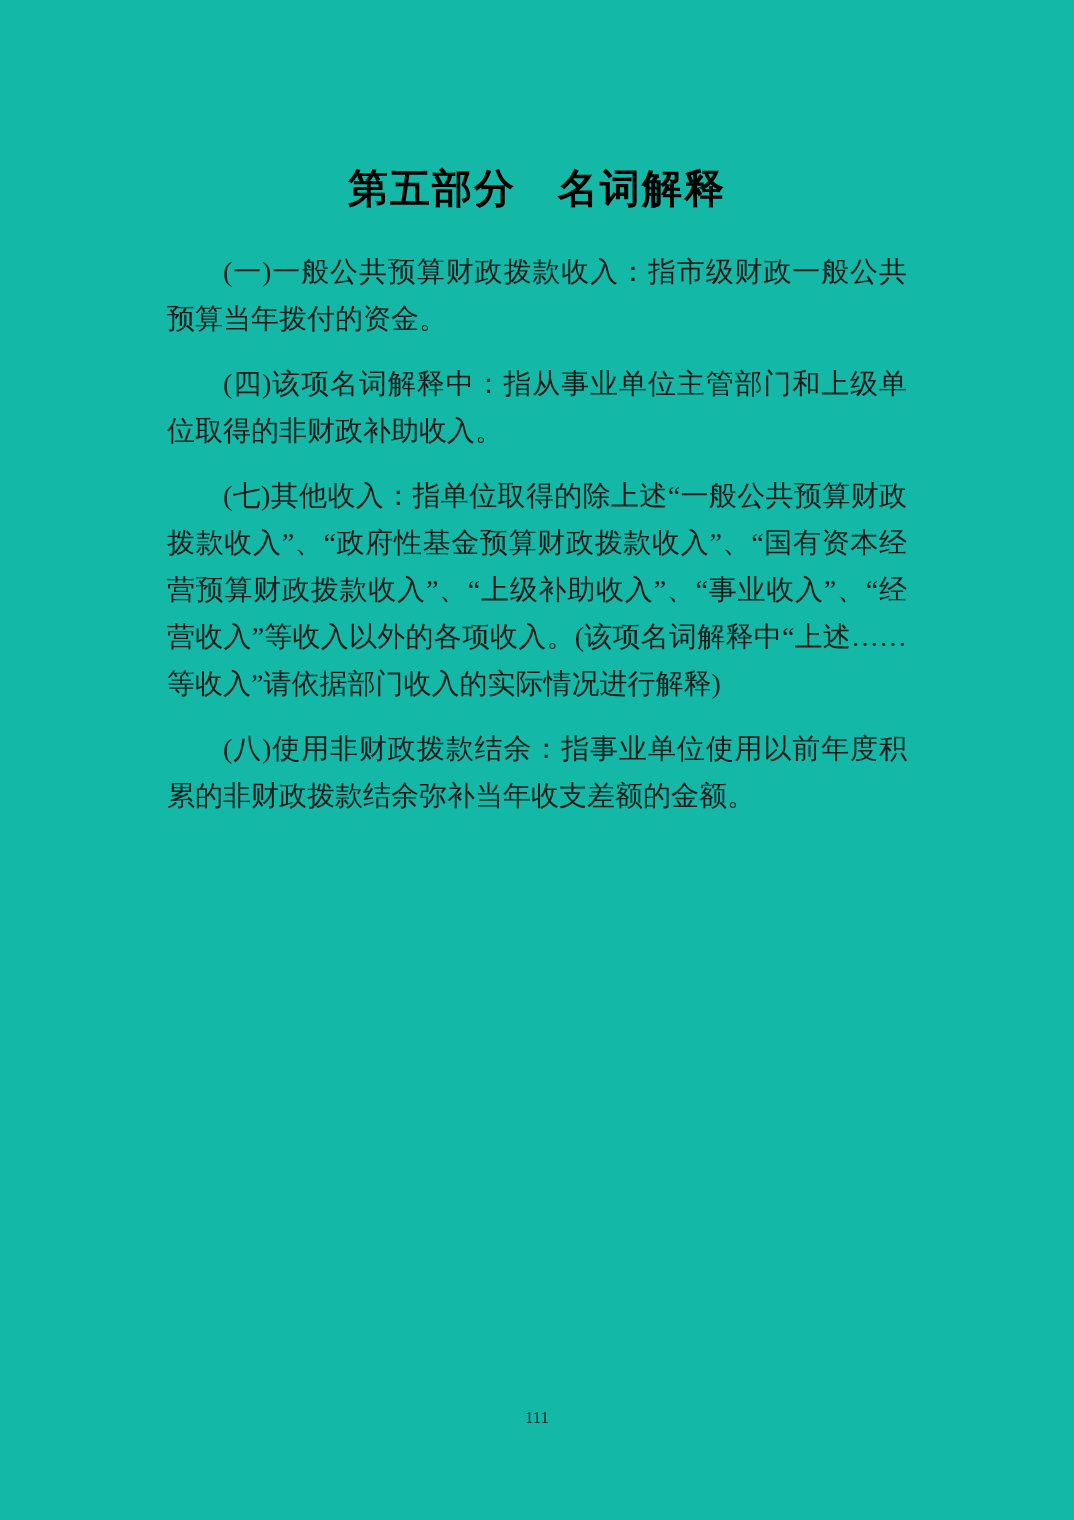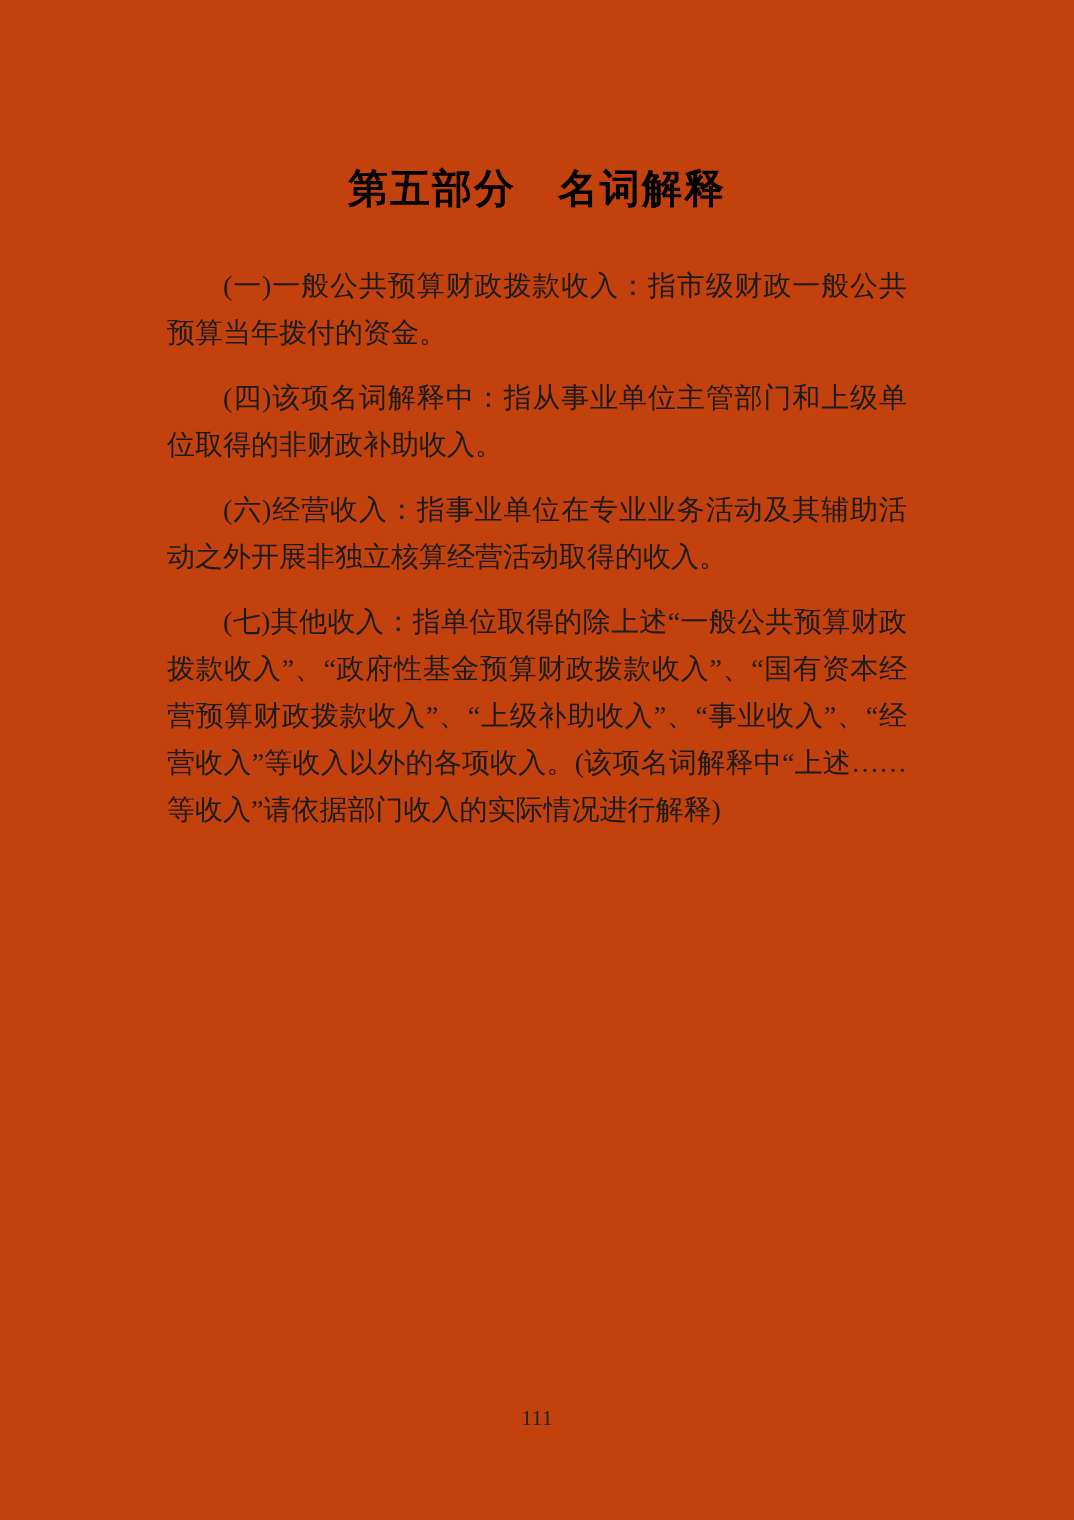--- a/index.html
+++ b/index.html
@@ -4,73 +4,73 @@
 <style>
   html, body {
     margin: 0;
     padding: 0;
     background: #ffffff;
   }
   .page {
     position: relative;
     width: 1074px;
     height: 1520px;
-    background: #c2410c;
+    background: #14b8a6;
     overflow: hidden;
     font-family: "Liberation Serif", "DejaVu Serif", serif;
     color: #1b1b1b;
   }
   .title {
     margin: 0;
     padding-top: 164px;
     text-align: center;
     font-family: "Liberation Sans", "DejaVu Sans", sans-serif;
     font-size: 40px;
     line-height: 48px;
     font-weight: bold;
     color: #000000;
     letter-spacing: 2px;
   }
   .body {
     width: 740px;
-    margin: 50px auto 0 auto;
+    margin: 36px auto 0 auto;
   }
   .para {
     margin: 0 0 18px 0;
     font-size: 28px;
     line-height: 47px;
     text-align: justify;
     text-justify: inter-character;
     text-indent: 56px;
     color: #1b1b1b;
   }
   .para:last-child {
     margin-bottom: 0;
   }
   .pageno {
     position: absolute;
     top: 1404px;
     left: 0;
     width: 100%;
     text-align: center;
-    font-size: 22px;
+    font-size: 17px;
     line-height: 28px;
     color: #222222;
     font-family: "Liberation Serif", "DejaVu Serif", serif;
   }
 </style>
 </head>
 <body>
 
 <div class="page">
 
   <h1 class="title">第五部分　名词解释</h1>
 
   <div class="body">
     <p class="para">(一)一般公共预算财政拨款收入：指市级财政一般公共预算当年拨付的资金。</p>
     <p class="para">(四)该项名词解释中：指从事业单位主管部门和上级单位取得的非财政补助收入。</p>
-    <p class="para">(六)经营收入：指事业单位在专业业务活动及其辅助活动之外开展非独立核算经营活动取得的收入。</p>
     <p class="para">(七)其他收入：指单位取得的除上述“一般公共预算财政拨款收入”、“政府性基金预算财政拨款收入”、“国有资本经营预算财政拨款收入”、“上级补助收入”、“事业收入”、“经营收入”等收入以外的各项收入。(该项名词解释中“上述……等收入”请依据部门收入的实际情况进行解释)</p>
+    <p class="para">(八)使用非财政拨款结余：指事业单位使用以前年度积累的非财政拨款结余弥补当年收支差额的金额。</p>
   </div>
 
   <div class="pageno">111</div>
 
 </div>
 
 </body></html>

